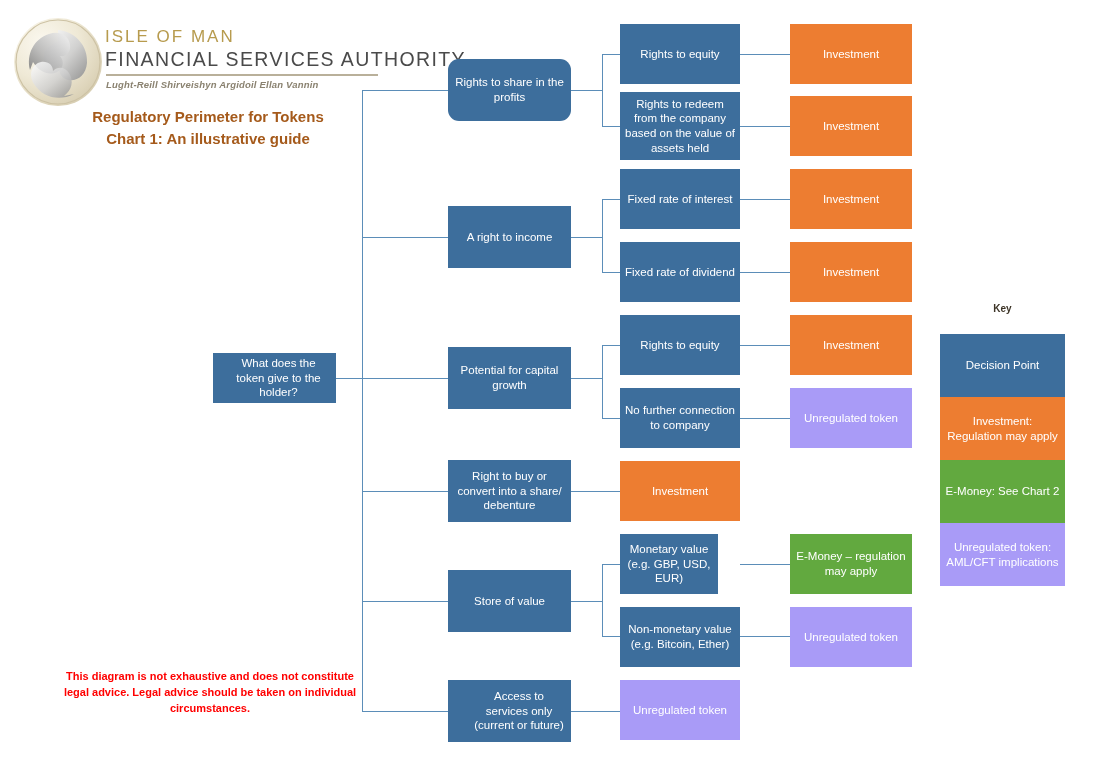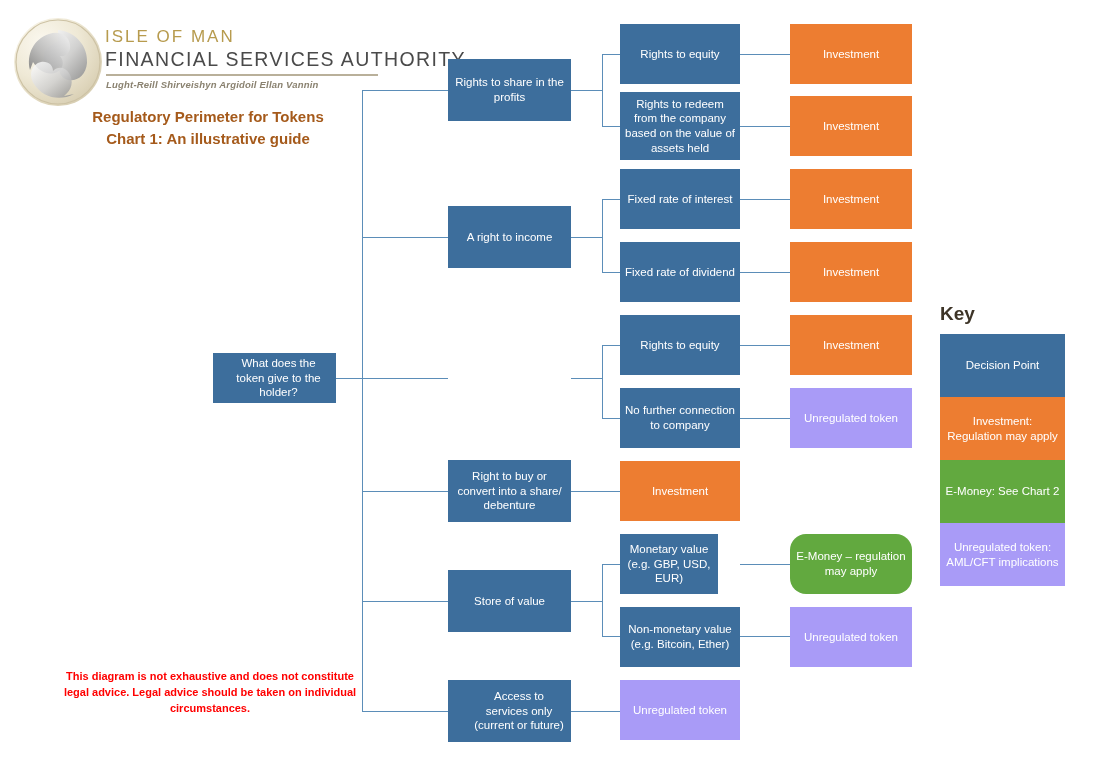--- a/index.html
+++ b/index.html
@@ -40,22 +40,22 @@
   .n-invest{background:#ed7d31;}
   .n-emoney{background:#62a93f;}
   .n-unreg{background:#a99bf7;}
 
   
   .ln{position:absolute;background:#5b8db8;}
   .lnh{height:1px;}
   .lnv{width:1px;}
 
   
-  .key-title{position:absolute;left:940px;top:303px;width:125px;
-    font-size:19px;font-weight:bold;color:#3d3427;}
+  .key-title{position:absolute;left:940px;top:303px;width:125px;text-align:center;
+    font-size:10px;font-weight:bold;color:#3d3427;}
   .key-box{position:absolute;left:940px;width:125px;display:flex;align-items:center;
     justify-content:center;text-align:center;color:#ffffff;font-size:11.5px;line-height:1.3;
     padding:2px 4px;box-sizing:border-box;}
 </style>
 </head>
 <body>
 
 <div id="canvas">
 
   <div class="logo-mark">
@@ -133,22 +133,23 @@
   <div class="ln lnh" style="left:740px;top:126px;width:50px;"></div>
   <div class="ln lnh" style="left:740px;top:199px;width:50px;"></div>
   <div class="ln lnh" style="left:740px;top:272px;width:50px;"></div>
   <div class="ln lnh" style="left:740px;top:345px;width:50px;"></div>
   <div class="ln lnh" style="left:740px;top:418px;width:50px;"></div>
   <div class="ln lnh" style="left:740px;top:564px;width:50px;"></div>
   <div class="ln lnh" style="left:740px;top:636px;width:50px;"></div>
 
   <div class="node n-decision" style="left:213px;top:353px;width:123px;height:50px;padding-left:13px;">What does the token give to the holder?</div>
 
-  <div class="node n-decision" style="left:448px;top:59px;width:123px;height:62px;">Rights to share in the profits</div>
+  <div class="node n-decision" style="left:448px;top:59px;width:123px;height:62px;border-radius:11px;">Rights to share in the profits</div>
   <div class="node n-decision" style="left:448px;top:206px;width:123px;height:62px;">A right to income</div>
+  <div class="node n-decision" style="left:448px;top:347px;width:123px;height:62px;">Potential for capital growth</div>
   <div class="node n-decision" style="left:448px;top:460px;width:123px;height:62px;">Right to buy or convert into a share/ debenture</div>
   <div class="node n-decision" style="left:448px;top:570px;width:123px;height:62px;">Store of value</div>
   <div class="node n-decision" style="left:448px;top:680px;width:123px;height:62px;padding-left:24px;">Access to services only (current or future)</div>
 
   <div class="node n-decision" style="left:620px;top:24px;width:120px;height:60px;">Rights to equity</div>
   <div class="node n-decision" style="left:620px;top:92px;width:120px;height:68px;">Rights to redeem from the company based on the value of assets held</div>
   <div class="node n-decision" style="left:620px;top:242px;width:120px;height:60px;">Fixed rate of dividend</div>
   <div class="node n-decision" style="left:620px;top:169px;width:120px;height:60px;">Fixed rate of interest</div>
   <div class="node n-decision" style="left:620px;top:315px;width:120px;height:60px;">Rights to equity</div>
   <div class="node n-decision" style="left:620px;top:388px;width:120px;height:60px;">No further connection to company</div>
@@ -156,16 +157,16 @@
   <div class="node n-decision" style="left:620px;top:534px;width:98px;height:60px;">Monetary value (e.g. GBP, USD, EUR)</div>
   <div class="node n-decision" style="left:620px;top:607px;width:120px;height:60px;">Non-monetary value (e.g. Bitcoin, Ether)</div>
   <div class="node n-unreg" style="left:620px;top:680px;width:120px;height:60px;">Unregulated token</div>
 
   <div class="node n-invest" style="left:790px;top:24px;width:122px;height:60px;">Investment</div>
   <div class="node n-invest" style="left:790px;top:96px;width:122px;height:60px;">Investment</div>
   <div class="node n-invest" style="left:790px;top:169px;width:122px;height:60px;">Investment</div>
   <div class="node n-invest" style="left:790px;top:242px;width:122px;height:60px;">Investment</div>
   <div class="node n-invest" style="left:790px;top:315px;width:122px;height:60px;">Investment</div>
   <div class="node n-unreg" style="left:790px;top:388px;width:122px;height:60px;">Unregulated token</div>
-  <div class="node n-emoney" style="left:790px;top:534px;width:122px;height:60px;border-radius:16px;">E-Money – regulation may apply</div>
+  <div class="node n-emoney" style="left:790px;top:534px;width:122px;height:60px;">E-Money – regulation may apply</div>
   <div class="node n-unreg" style="left:790px;top:607px;width:122px;height:60px;">Unregulated token</div>
 
 </div>
 
 </body></html>

